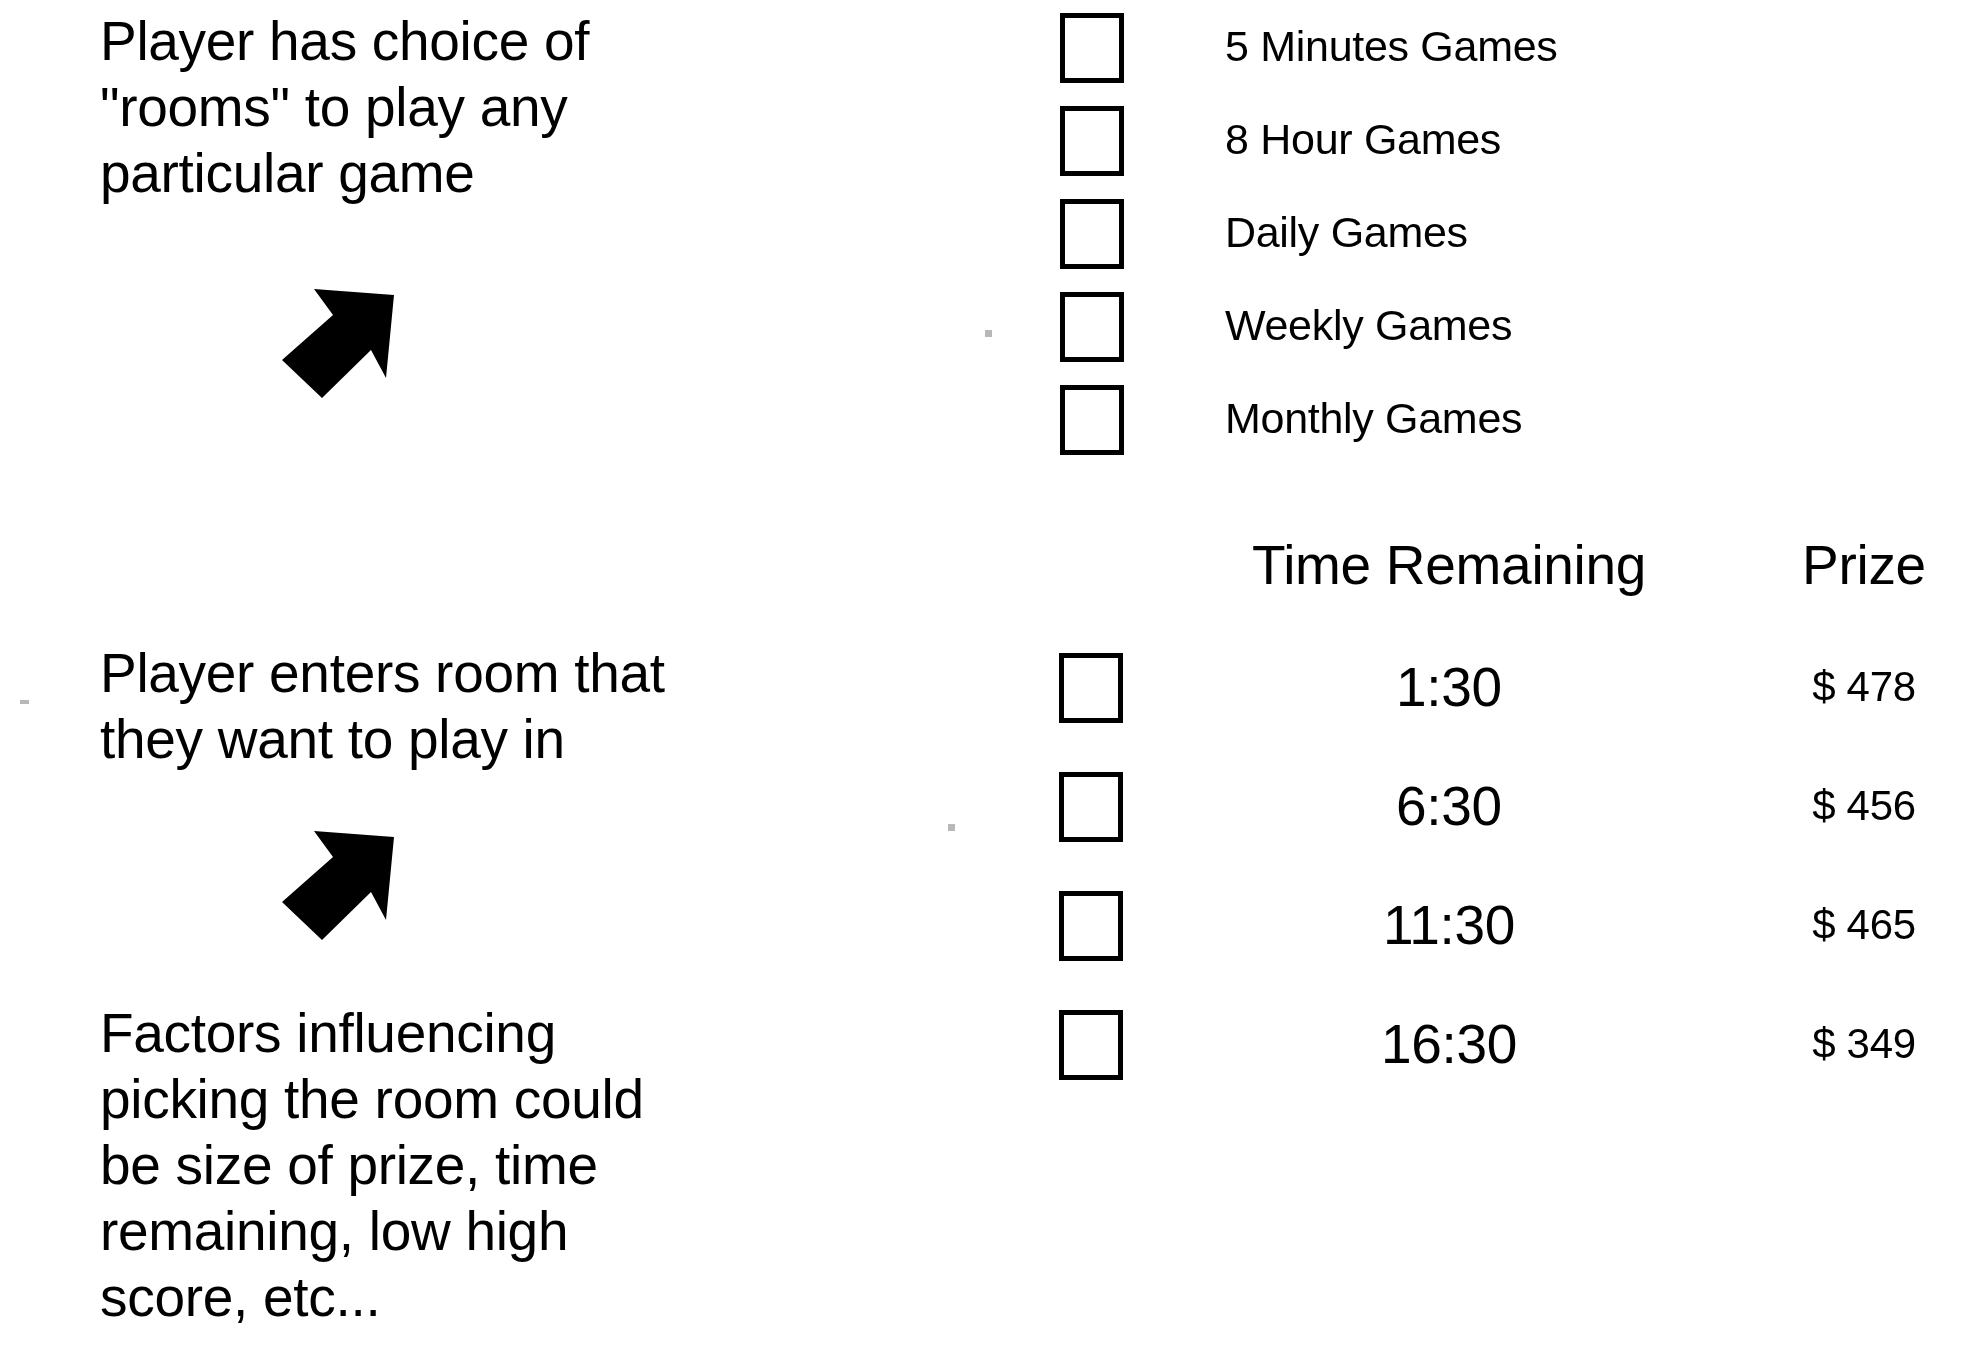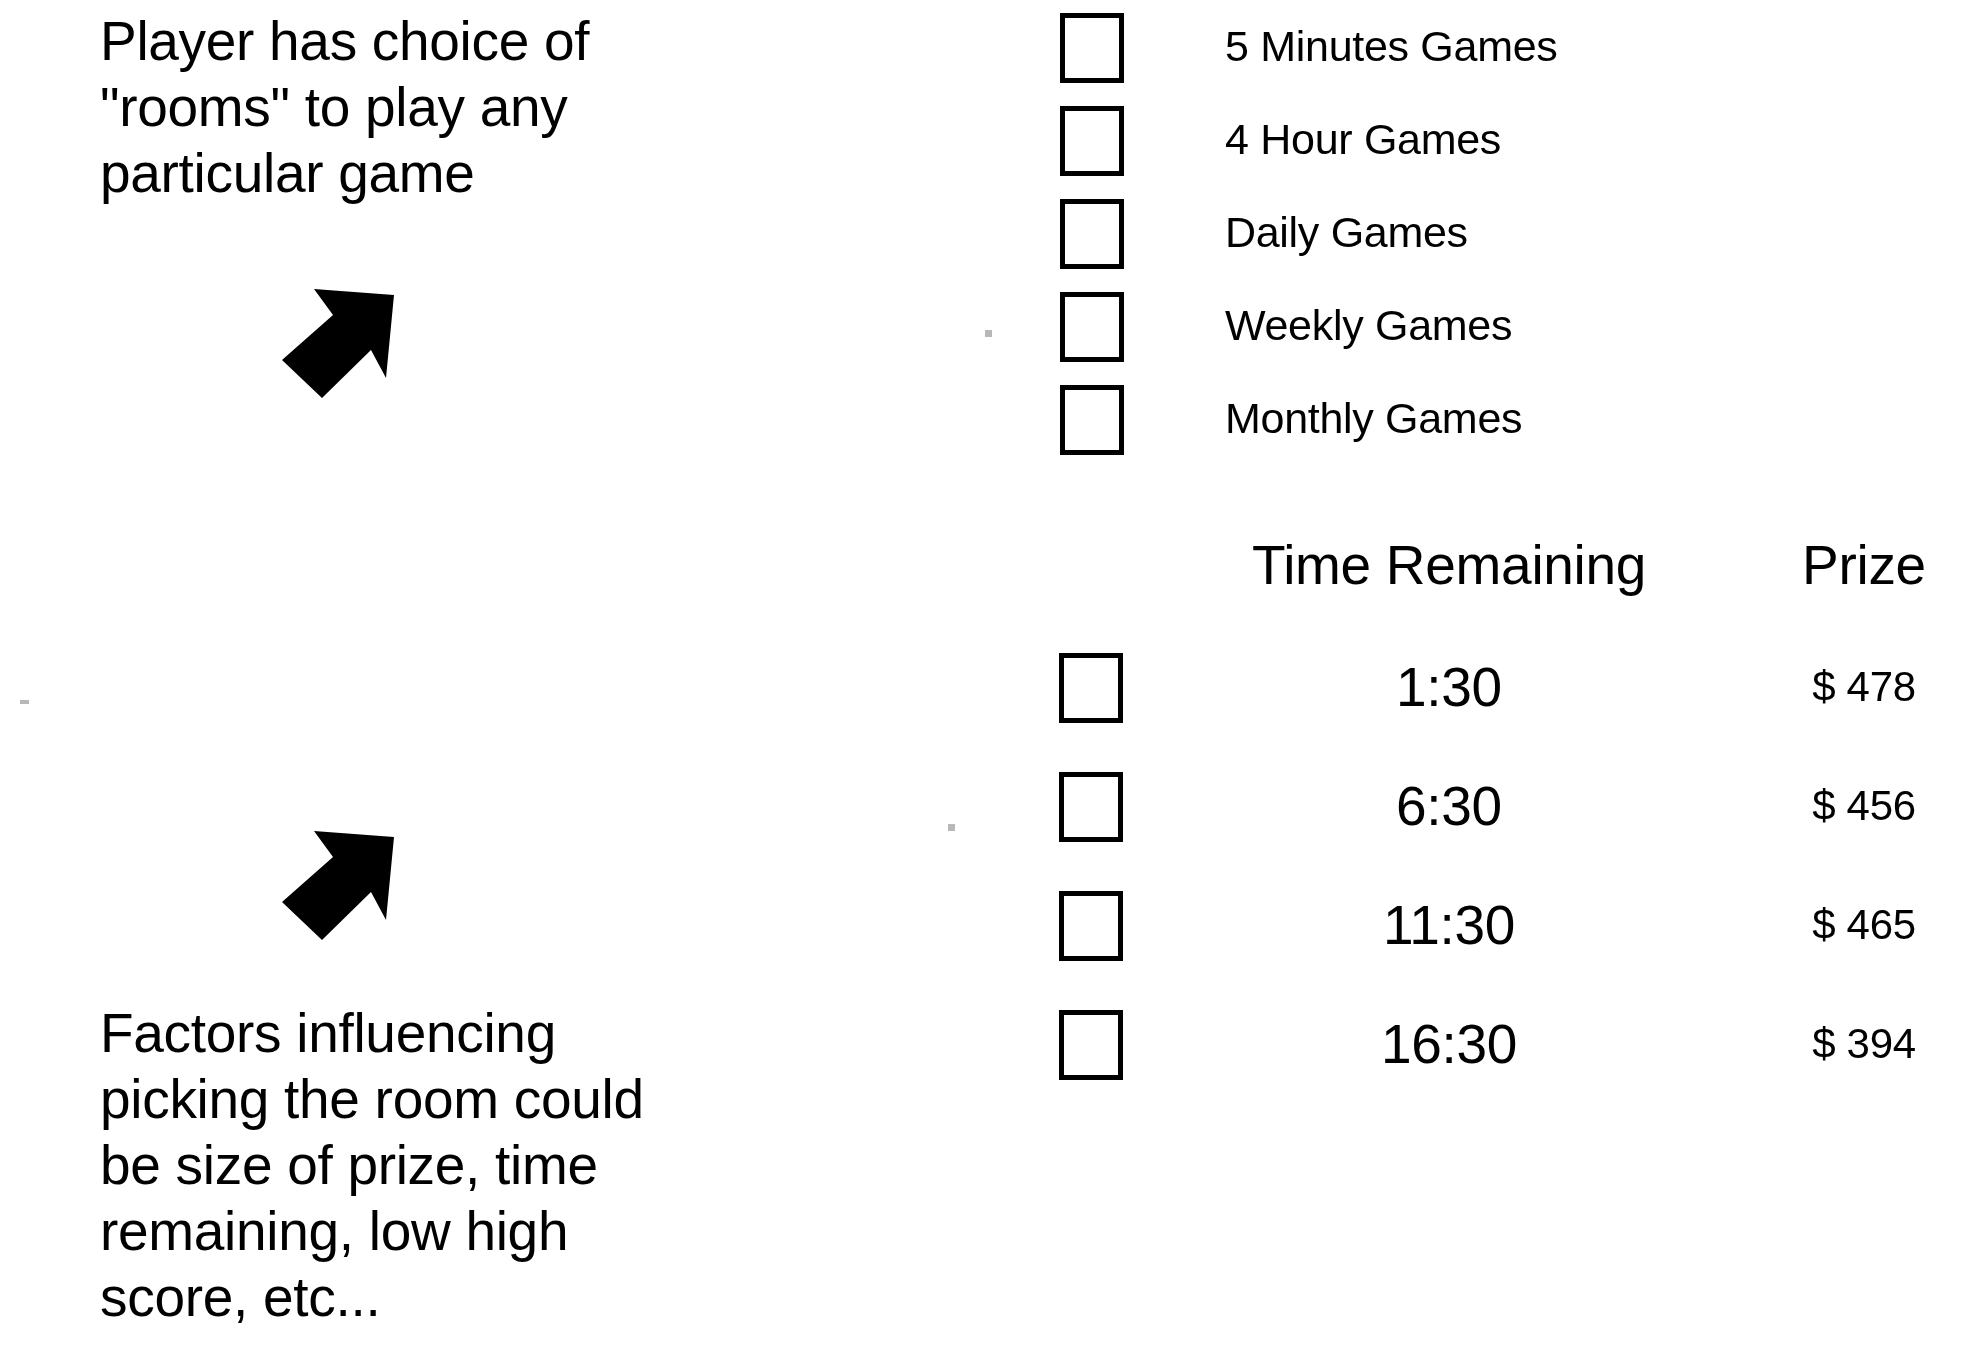--- a/index.html
+++ b/index.html
@@ -147,20 +147,21 @@
   #speck-mid-a  { left: 985px; top: 330px;  width: 7px; height: 7px; }
   #speck-mid-b  { left: 948px; top: 824px;  width: 7px; height: 7px; }
 </style>
 </head>
 <body>
 
 <div class="canvas">
 
   <div id="note-choice" class="note">Player has choice of "rooms" to play any particular game</div>
 
+  <div id="note-enters" class="note">Player enters room that they want to play in</div>
 
   <div id="note-factors" class="note">Factors influencing picking the room could be size of prize, time remaining, low high score, etc...</div>
 
   <div id="arrow-top" class="arrow">
     <svg viewBox="0 0 112 112" xmlns="http://www.w3.org/2000/svg">
       <path d="M 32,3 L 112,9 L 104,92 L 89,64 L 40,112 L 0,74 L 51,29 Z" fill="#000000"></path>
     </svg>
   </div>
 
   <div id="arrow-bottom" class="arrow">
@@ -171,21 +172,21 @@
 
   <div class="check-list">
 
     <div class="check-row">
       <div class="checkbox"></div>
       <div class="check-label">5 Minutes Games</div>
     </div>
 
     <div class="check-row">
       <div class="checkbox"></div>
-      <div class="check-label">4 Hour Games</div>
+      <div class="check-label">8 Hour Games</div>
     </div>
 
     <div class="check-row">
       <div class="checkbox"></div>
       <div class="check-label">Daily Games</div>
     </div>
 
     <div class="check-row">
       <div class="checkbox"></div>
       <div class="check-label">Weekly Games</div>
@@ -219,21 +220,21 @@
 
     <div class="table-row">
       <div class="checkbox"></div>
       <div class="td-time">11:30</div>
       <div class="td-prize">$ 465</div>
     </div>
 
     <div class="table-row">
       <div class="checkbox"></div>
       <div class="td-time">16:30</div>
-      <div class="td-prize">$ 394</div>
+      <div class="td-prize">$ 349</div>
     </div>
 
 
   </div>
 
   <div id="speck-left" class="speck"></div>
   <div id="speck-mid-a" class="speck"></div>
   <div id="speck-mid-b" class="speck"></div>
 
 </div>

